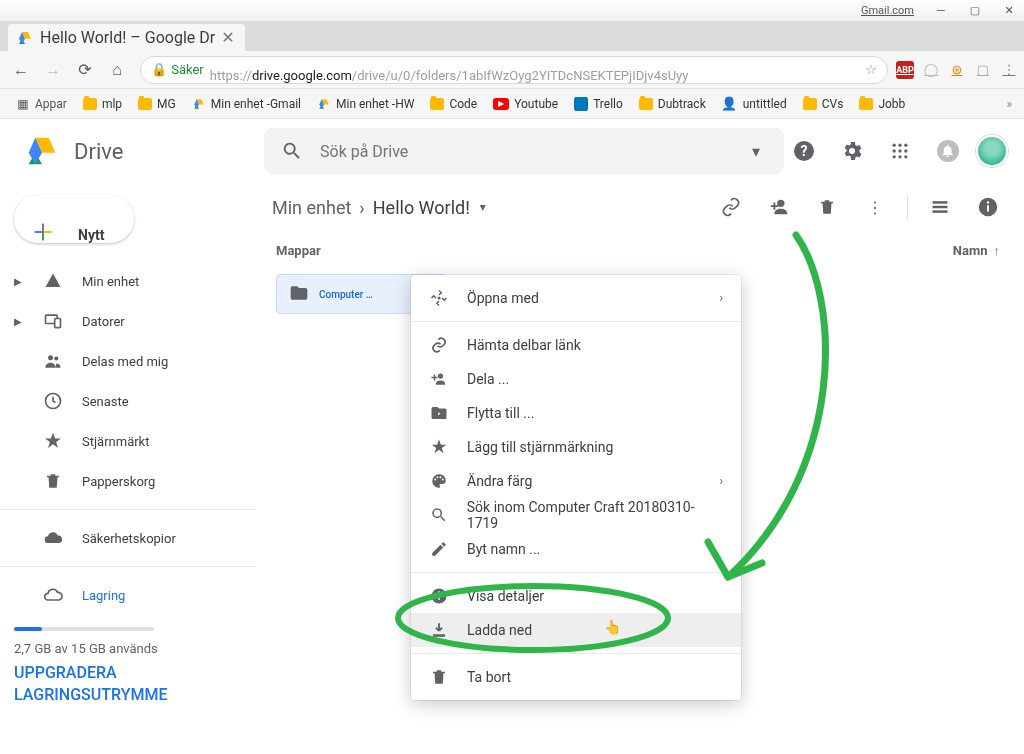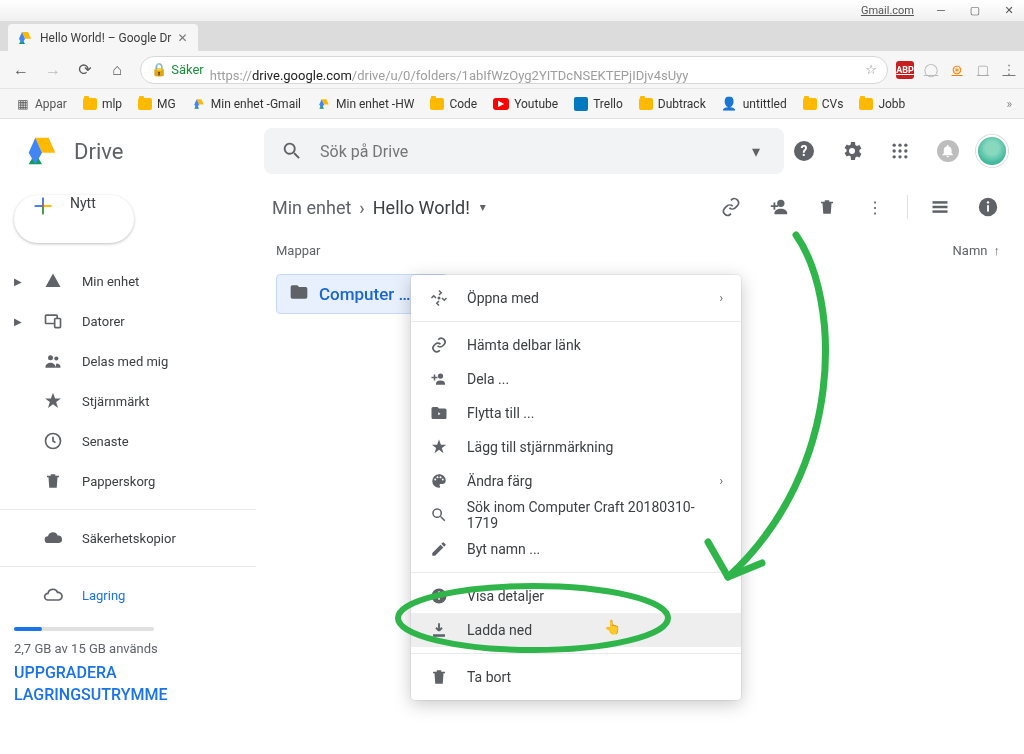--- a/index.html
+++ b/index.html
@@ -6,21 +6,21 @@
 body { width: 1024px; height: 754px; overflow: hidden; background: #fff; position: relative; }
 
 
 .titlebar { height: 22px; background: linear-gradient(#fff,#f0f0f0); border-bottom: 1px solid #dcdcdc; display: flex; align-items: center; justify-content: flex-end; padding: 0 4px; font-size: 11px; }
 .titlebar .win-btns { display: flex; gap: 12px; align-items: center; }
 .titlebar .win-btn { width: 22px; height: 18px; display: flex; align-items: center; justify-content: center; color:#555; }
 .titlebar .gmail-link { color:#555; text-decoration: underline; margin-right: 16px; font-size: 11px; }
 
 
 .tabbar { height: 29px; background: #dcdcdc; display: flex; align-items: flex-end; padding-left: 8px; }
-.tab { height: 27px; background: #f6f6f6; border-radius: 4px 4px 0 0; display: flex; align-items: center; padding: 0 10px 0 8px; gap: 6px; font-size: 12px; color:#3c3c3c; min-width: 190px; position: relative; }
+.tab { height: 27px; background: #f6f6f6; border-radius: 4px 4px 0 0; display: flex; align-items: center; padding: 0 10px 0 8px; gap: 6px; font-size: 16px; color:#3c3c3c; min-width: 190px; position: relative; }
 .tab-close { color:#777; }
 .tab-plus { width: 24px; height: 20px; margin: 0 4px 4px 4px; display:flex; align-items:center; justify-content:center; color:#888; }
 
 
 .urlbar-row { height: 38px; background:#f6f6f6; border-bottom:1px solid #e5e5e5; display:flex; align-items:center; padding: 0 6px; gap: 2px; }
 .nav-icon { width: 30px; height: 30px; display:flex; align-items:center; justify-content:center; color:#5a5a5a; border-radius:15px; }
 .nav-icon.disabled { color:#bdbdbd; }
 .url-field { flex:1; height: 28px; background:#fff; border:1px solid #d8d8d8; border-radius:14px; display:flex; align-items:center; padding:0 10px; font-size:13px; margin-left:6px; }
 .lock-badge { color:#1a8e3a; display:flex; align-items:center; gap:4px; font-size:13px; }
 .url-text { color:#9e9e9e; margin-left:6px; white-space:nowrap; overflow:hidden;margin-top:12px; }
@@ -44,45 +44,45 @@
 .search-box input { flex:1; border:none; background:transparent; font-size:16px; color:#5f6368; outline:none; padding:0 8px; }
 .search-icon { width:40px; height:40px; display:flex; align-items:center; justify-content:center; color:#5f6368; }
 .search-dd { width:40px; height:40px; display:flex; align-items:center; justify-content:center; color:#5f6368; }
 .hdr-icons { margin-left:auto; display:flex; align-items:center; gap:8px; }
 .hdr-icon { width:40px; height:40px; display:flex; align-items:center; justify-content:center; color:#5f6368; border-radius:20px; }
 .avatar { width:32px; height:32px; border-radius:16px; background: radial-gradient(circle at 50% 40%, #88d8c0 30%, #3fb89b 70%); border:2px solid #fff; box-shadow:0 0 0 1px #ddd; }
 
 
 .content { display:flex; height:calc(754px - 22px - 29px - 38px - 30px - 64px); }
 .sidebar { width:256px; padding:8px 0 8px 0; }
-.new-btn { margin:4px 0 18px 14px; width:120px; height:48px; border-radius:24px; background:#fff; box-shadow:0 1px 3px rgba(0,0,0,0.25); display:flex; align-items:flex-start; gap:16px; padding:0 18px; font-size:14px; color:#3c4043; font-weight:400; }
+.new-btn { margin:4px 0 18px 14px; width:120px; height:48px; border-radius:24px; background:#fff; box-shadow:0 1px 3px rgba(0,0,0,0.25); display:flex; align-items:flex-end; gap:24px; padding:0 18px; font-size:14px; color:#3c4043; font-weight:700; }
 .plus-icon { width:22px; height:22px; }
 .side-item { height:40px; display:flex; align-items:center; gap:18px; padding:0 12px 0 14px; font-size:13px; color:#3c4043; }
 .side-item .chev { width:10px; color:#5f6368; font-size:10px; }
 .side-item .sicon { width:22px; height:22px; display:flex; align-items:center; justify-content:center; color:#5f6368; }
 .side-sep { height:1px; background:#e8eaed; margin:8px 0; }
 .storage { padding:4px 14px 0 48px; font-size:13px; color:#5f6368; }
 .storage-bar { height:4px; background:#e0e0e0; border-radius:2px; margin:8px 0 10px -34px; width:140px; position:relative; }
 .storage-bar::before { content:''; position:absolute; left:0; top:0; bottom:0; width:20%; background:#1a73e8; border-radius:2px; }
 .storage-link { color:#1a73e8; font-size:16px; font-weight:500; margin-left:-34px; display:block; margin-top:6px; line-height:1.4; }
 .side-item.lagring .label { color:#1a73e8; }
 
 
 .main { flex:1; padding:0 16px; position:relative; }
 .breadcrumb-row { height:48px; display:flex; align-items:center; }
 .breadcrumb { display:flex; align-items:center; gap:8px; font-size:18px; color:#5f6368; }
 .breadcrumb .current { color:#3c4043; display:flex; align-items:center; gap:10px; }
 .bc-actions { margin-left:auto; display:flex; align-items:center; gap:8px; }
 .bc-icon { width:40px; height:40px; display:flex; align-items:center; justify-content:center; color:#5f6368; }
 .bc-sep { width:1px; height:24px; background:#e0e0e0; margin:0 4px; }
 
-.section-hdr { display:flex; align-items:center; font-size:13px; color:#5f6368; font-weight:400; padding:12px 8px 12px 4px; }
+.section-hdr { display:flex; align-items:center; font-size:13px; color:#5f6368; font-weight:700; padding:12px 8px 12px 4px; }
 .section-hdr .sort { margin-left:auto; display:flex; align-items:center; gap:6px; }
 
-.folder-tile { width:172px; height:40px; border:1px solid #c6dafc; background:#e8f0fe; border-radius:4px; display:flex; align-items:center; gap:10px; padding:16px 12px; margin:4px 0 0 4px; font-size:17px; color:#1967d2; font-weight:500; }
+.folder-tile { width:172px; height:40px; border:1px solid #c6dafc; background:#e8f0fe; border-radius:4px; display:flex; align-items:center; gap:10px; padding:16px 12px; margin:4px 0 0 4px; font-size:10px; color:#1967d2; font-weight:500; }
 .folder-tile .ficon { color:#5f6368; }
 
 
 .ctx-menu { position:absolute; left:155px; top:92px; width:330px; background:#fff; border-radius:4px; box-shadow:0 4px 18px rgba(0,0,0,0.22), 0 0 0 1px rgba(0,0,0,0.05); padding:6px 0; font-size:14px; }
 .ctx-item { height:34px; display:flex; align-items:center; gap:18px; padding:0 18px; color:#3c4043; position:relative; }
 .ctx-item.hover { background:#eeeeee; }
 .ctx-item .cicon { width:20px; height:20px; color:#5f6368; display:flex; align-items:center; justify-content:center; }
 .ctx-item .carrow { margin-left:auto; color:#5f6368; font-size:12px; }
 .ctx-sep { height:1px; background:#e8eaed; margin:6px 0; }
 .cursor-ptr { position:absolute; left:193px; top:6px; font-size:14px; }
@@ -299,35 +299,35 @@
             <circle cx="9" cy="8" r="3"></circle>
             <circle cx="16" cy="9" r="2.5"></circle>
             <path d="M3 19c0-3 3-5 6-5s6 2 6 5v1H3zM15 20h6v-1c0-2-2-4-5-4"></path>
           </svg>
         </span>
       <span class="label">Delas med mig</span>
     </div>
     <div class="side-item">
       <span class="chev"></span>
       <span class="sicon">
-          <svg width="20" height="20" viewBox="0 0 24 24" fill="#5f6368">
-            <path d="M12 2l2.5 7h7l-5.7 4.3 2.2 7-6-4.5-6 4.5 2.2-7L2.5 9h7z"></path>
-          </svg>
-        </span>
-      <span class="label">Stjärnmärkt</span>
-    </div>
-    <div class="side-item">
-      <span class="chev"></span>
-      <span class="sicon">
           <svg width="20" height="20" viewBox="0 0 24 24" fill="none" stroke="#5f6368" stroke-width="2">
             <circle cx="12" cy="12" r="9"></circle>
             <path d="M12 7v5l3 2"></path>
           </svg>
         </span>
       <span class="label">Senaste</span>
+    </div>
+    <div class="side-item">
+      <span class="chev"></span>
+      <span class="sicon">
+          <svg width="20" height="20" viewBox="0 0 24 24" fill="#5f6368">
+            <path d="M12 2l2.5 7h7l-5.7 4.3 2.2 7-6-4.5-6 4.5 2.2-7L2.5 9h7z"></path>
+          </svg>
+        </span>
+      <span class="label">Stjärnmärkt</span>
     </div>
     <div class="side-item">
       <span class="chev"></span>
       <span class="sicon">
           <svg width="18" height="18" viewBox="0 0 24 24" fill="#5f6368">
             <path d="M6 7h12l-1 14H7zM4 5h16v2H4zM9 3h6v2H9z"></path>
           </svg>
         </span>
       <span class="label">Papperskorg</span>
     </div>

